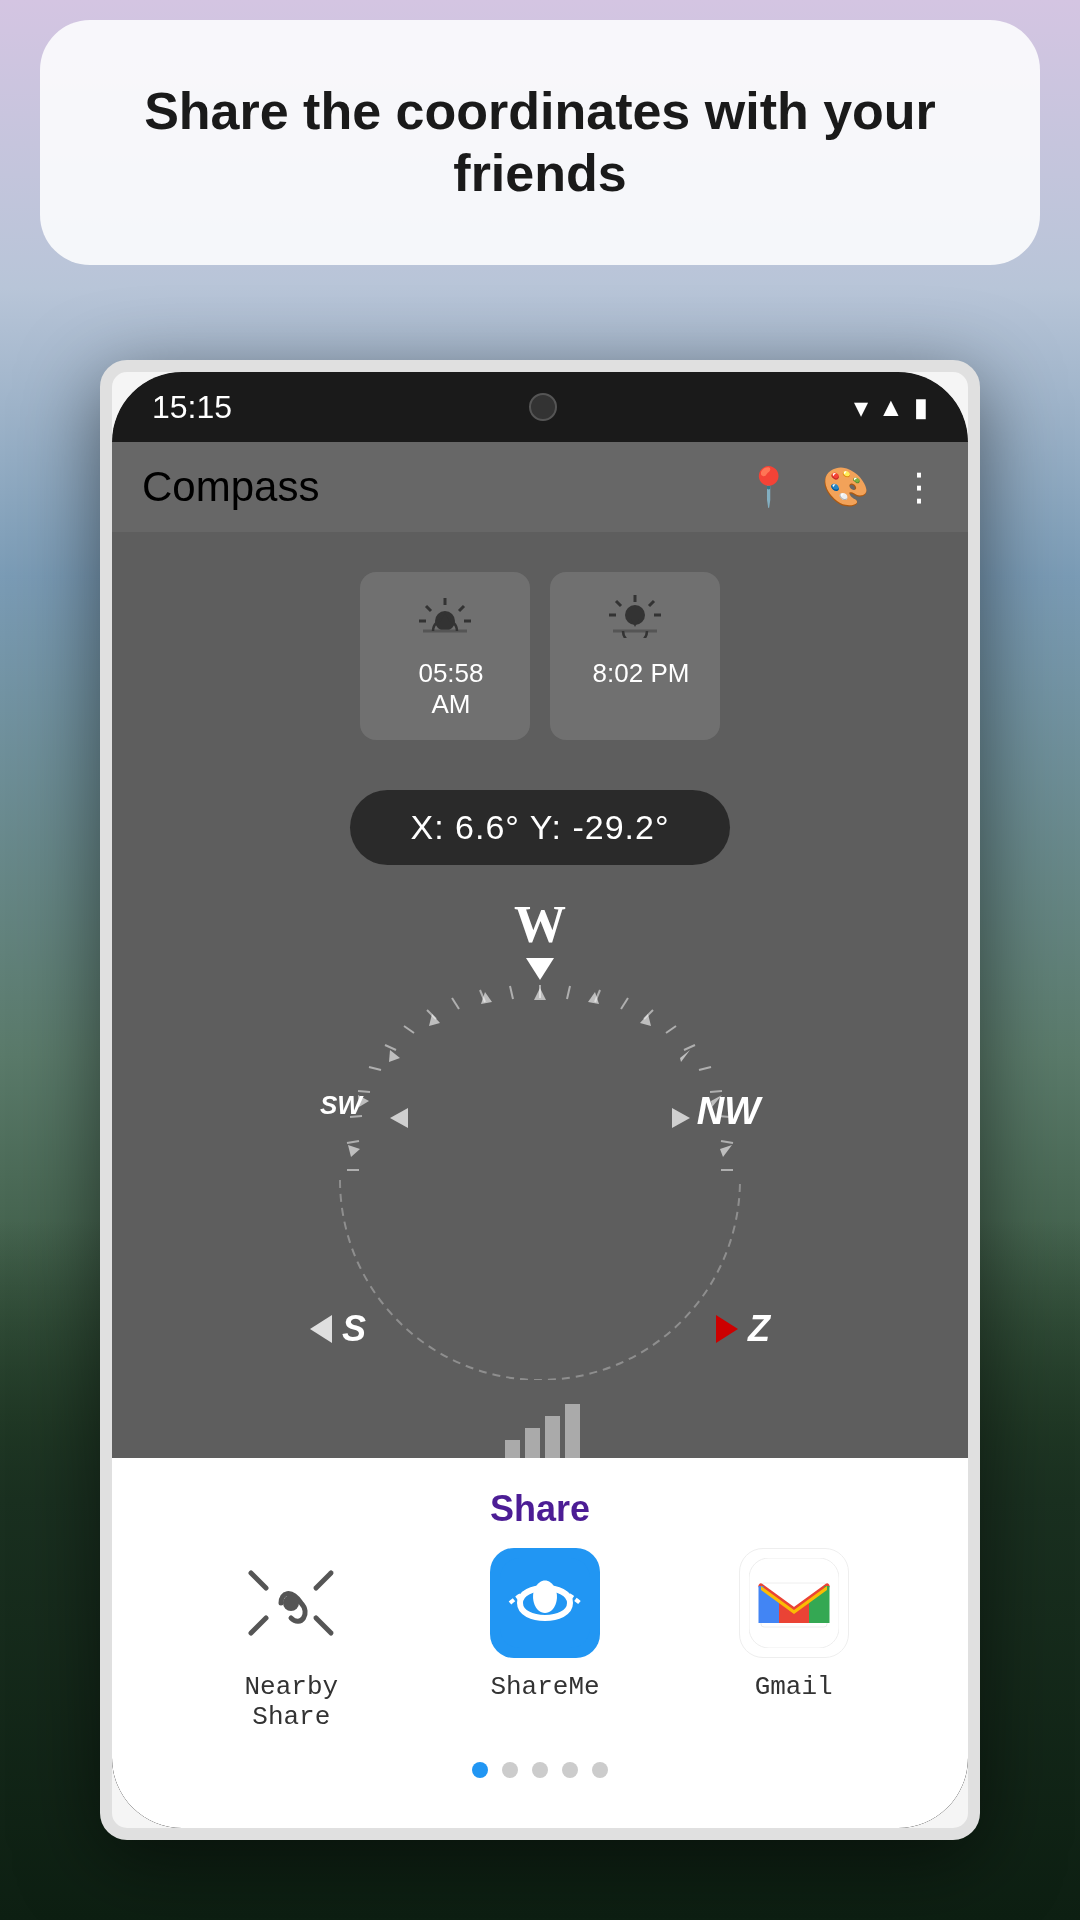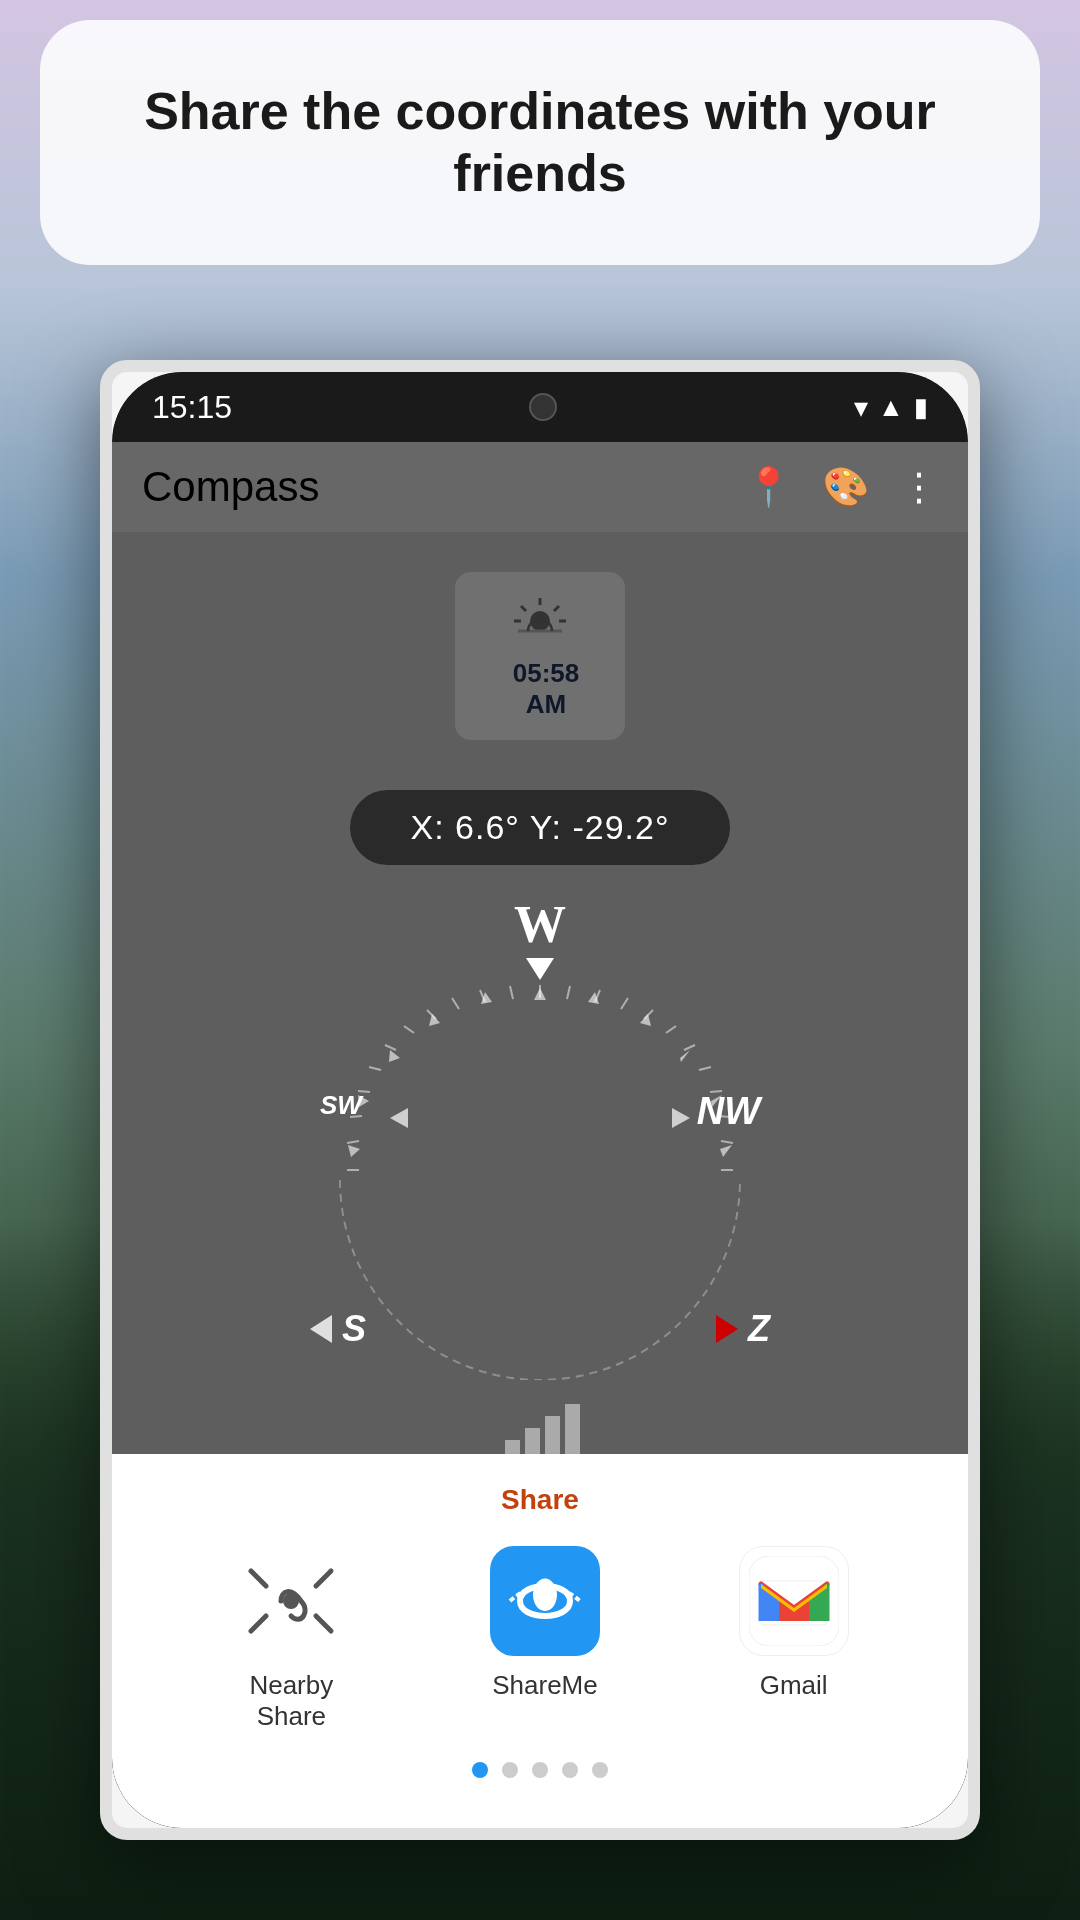--- a/index.html
+++ b/index.html
@@ -195,22 +195,22 @@
     }
 
     .info-card-icon {
       font-size: 50px;
       color: #333;
       margin-bottom: 8px;
     }
 
     .info-card-value {
       font-size: 26px;
-      color: #0f172a;
-      font-weight: 700;
+      color: #ffffff;
+      font-weight: 400;
       margin-left: 12px;
     }
 
     
     .coords-badge {
       margin: 30px auto;
       width: fit-content;
       background: #2a2a2a;
       border-radius: 40px;
       padding: 18px 60px;
@@ -235,31 +235,32 @@
       left: 0;
       right: 0;
       background: #fff;
       border-radius: 0 0 70px 70px;
       padding: 30px 30px 50px;
       z-index: 50;
     }
 
     .share-title {
       text-align: center;
-      font-size: 28px;
+      font-size: 36px;
       font-weight: 600;
-      color: #c2410c;
-      margin-bottom: 30px;
+      color: #4c1d95;
+      margin-bottom: 18px;
     }
 
     .share-apps {
       display: flex;
       justify-content: space-around;
       padding: 0 20px;
       margin-bottom: 30px;
+      font-family: Liberation Mono, monospace;
     }
 
     .share-app {
       display: flex;
       flex-direction: column;
       align-items: center;
       gap: 14px;
       cursor: pointer;
     }
 
@@ -369,20 +370,36 @@
               <line x1="53" y1="28" x2="46" y2="28" stroke="#333" stroke-width="3"></line>
               <line x1="5" y1="38" x2="49" y2="38" stroke="#555" stroke-width="3"></line>
               <path d="M 15 38 A 12 12 0 0 1 39 38" fill="none" stroke="#333" stroke-width="2.5"></path>
               <polygon points="27,20 23,28 31,28" fill="#333"></polygon>
             </svg>
           </div>
           <div class="info-card-value">05:58 AM</div>
         </div>
 
 
+        <div class="info-card">
+          <div class="info-card-icon">
+            <svg width="55" height="45" viewBox="0 0 55 45">
+              <circle cx="27" cy="22" r="10" fill="#333" stroke="none"></circle>
+              <line x1="27" y1="2" x2="27" y2="9" stroke="#333" stroke-width="3"></line>
+              <line x1="8" y1="8" x2="13" y2="13" stroke="#333" stroke-width="3"></line>
+              <line x1="1" y1="22" x2="8" y2="22" stroke="#333" stroke-width="3"></line>
+              <line x1="46" y1="8" x2="41" y2="13" stroke="#333" stroke-width="3"></line>
+              <line x1="53" y1="22" x2="46" y2="22" stroke="#333" stroke-width="3"></line>
+              <line x1="5" y1="38" x2="49" y2="38" stroke="#555" stroke-width="3"></line>
+              <path d="M 15 38 A 12 12 0 0 0 39 38" fill="none" stroke="#333" stroke-width="2.5"></path>
+              <polygon points="27,34 23,26 31,26" fill="#333"></polygon>
+            </svg>
+          </div>
+          <div class="info-card-value">8:02 PM</div>
+        </div>
       </div>
 
       <div class="coords-badge">X: 6.6°     Y: -29.2°</div>
 
       <div style="text-align:center; margin-top:10px;">
         <span style="font-size:52px; font-weight:800; color:#fff; font-family:serif;">W</span>
         <div style="display:flex; justify-content:center; margin-top:4px;">
           <div style="width:0;height:0;border-left:14px solid transparent;border-right:14px solid transparent;border-top:22px solid #fff;"></div>
         </div>
       </div>

